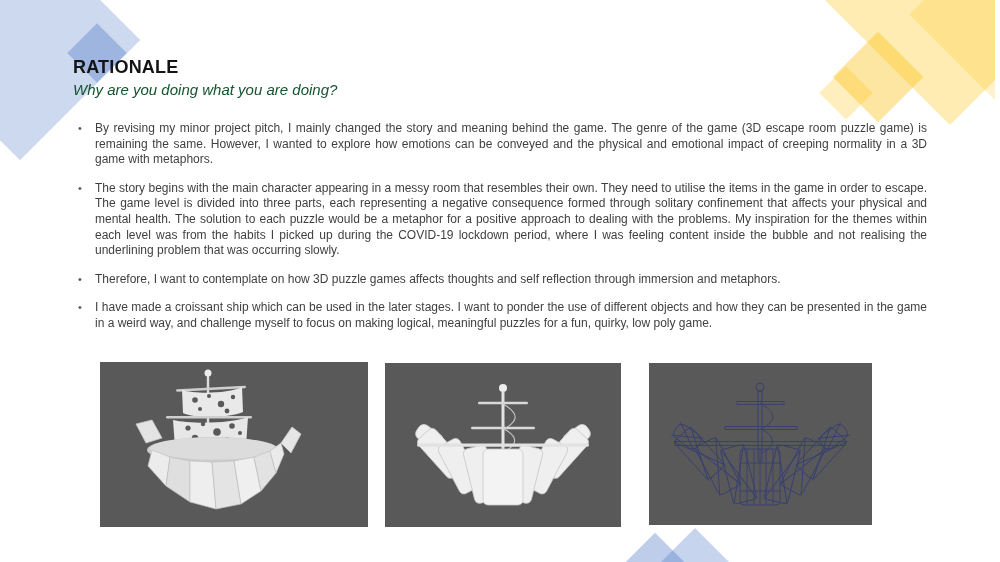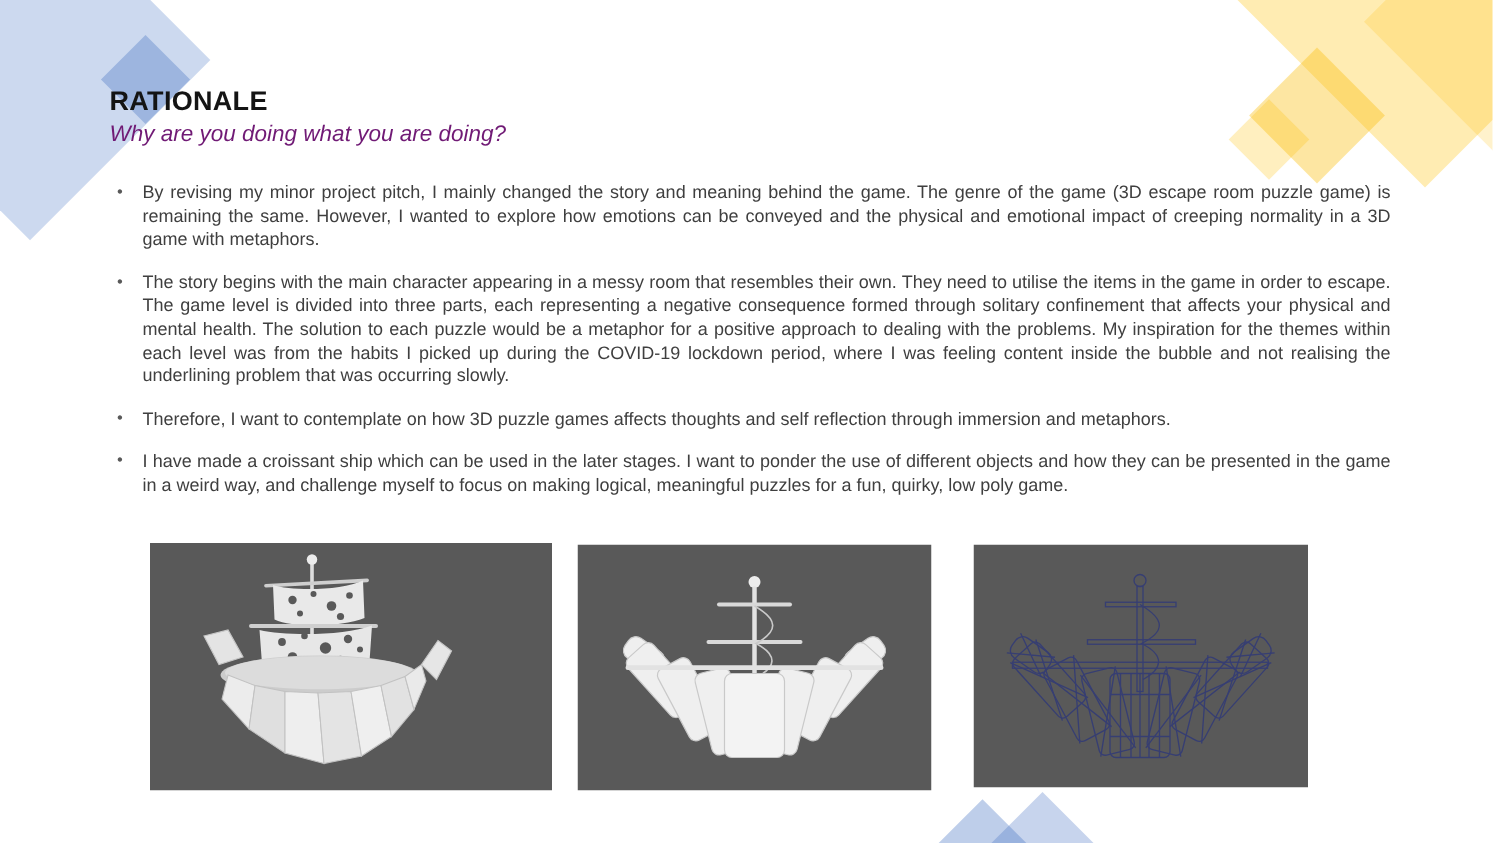--- a/index.html
+++ b/index.html
@@ -11,21 +11,21 @@
   .d-tl-small {left:76px;   top:32px;   width:42px; height:42px; background:rgba(68,114,196,0.35);}
   .d-tr-big   {left:851px;  top:-114px; width:198px;height:198px;background:rgba(255,192,0,0.30);}
   .d-tr-big2  {left:946px;  top:-74px;  width:177px;height:177px;background:rgba(255,192,0,0.20);}
   .d-tr-med   {left:846px;  top:45px;   width:64px; height:64px; background:rgba(250,190,10,0.38);}
   .d-tr-pale  {left:827px;  top:74px;   width:38px; height:38px; background:rgba(255,192,0,0.25);}
   .d-b-light  {left:637px;  top:552px;  width:116px;height:116px;background:rgba(68,114,196,0.30);}
   .d-b-dark   {left:611px;  top:551px;  width:88px; height:88px; background:rgba(68,114,196,0.35);}
 
   .header{position:absolute;left:73px;top:56px;z-index:2;}
   .title{font-size:18px;font-weight:700;color:#141414;letter-spacing:0.2px;line-height:22px;}
-  .subtitle{font-size:15px;font-style:italic;color:#701a75;line-height:19px;margin-top:2px;}
+  .subtitle{font-size:15px;font-style:italic;color:#14532d;line-height:19px;margin-top:2px;}
 
   .bullets{position:absolute;left:76px;top:121px;width:851px;z-index:2;list-style:none;margin:0;padding:0;}
   .bullets li{position:relative;padding-left:19px;margin-bottom:13px;
               font-size:12px;line-height:15.6px;color:#3f3f3f;text-align:justify;}
   .bullets .marker{position:absolute;left:2px;top:0;color:#595959;font-size:11px;}
 
   .figure{position:absolute;z-index:1;}
   .fig1{left:100px;top:362px;width:268px;height:165px;}
   .fig2{left:385px;top:363px;width:236px;height:164px;}
   .fig3{left:649px;top:363px;width:223px;height:162px;}

